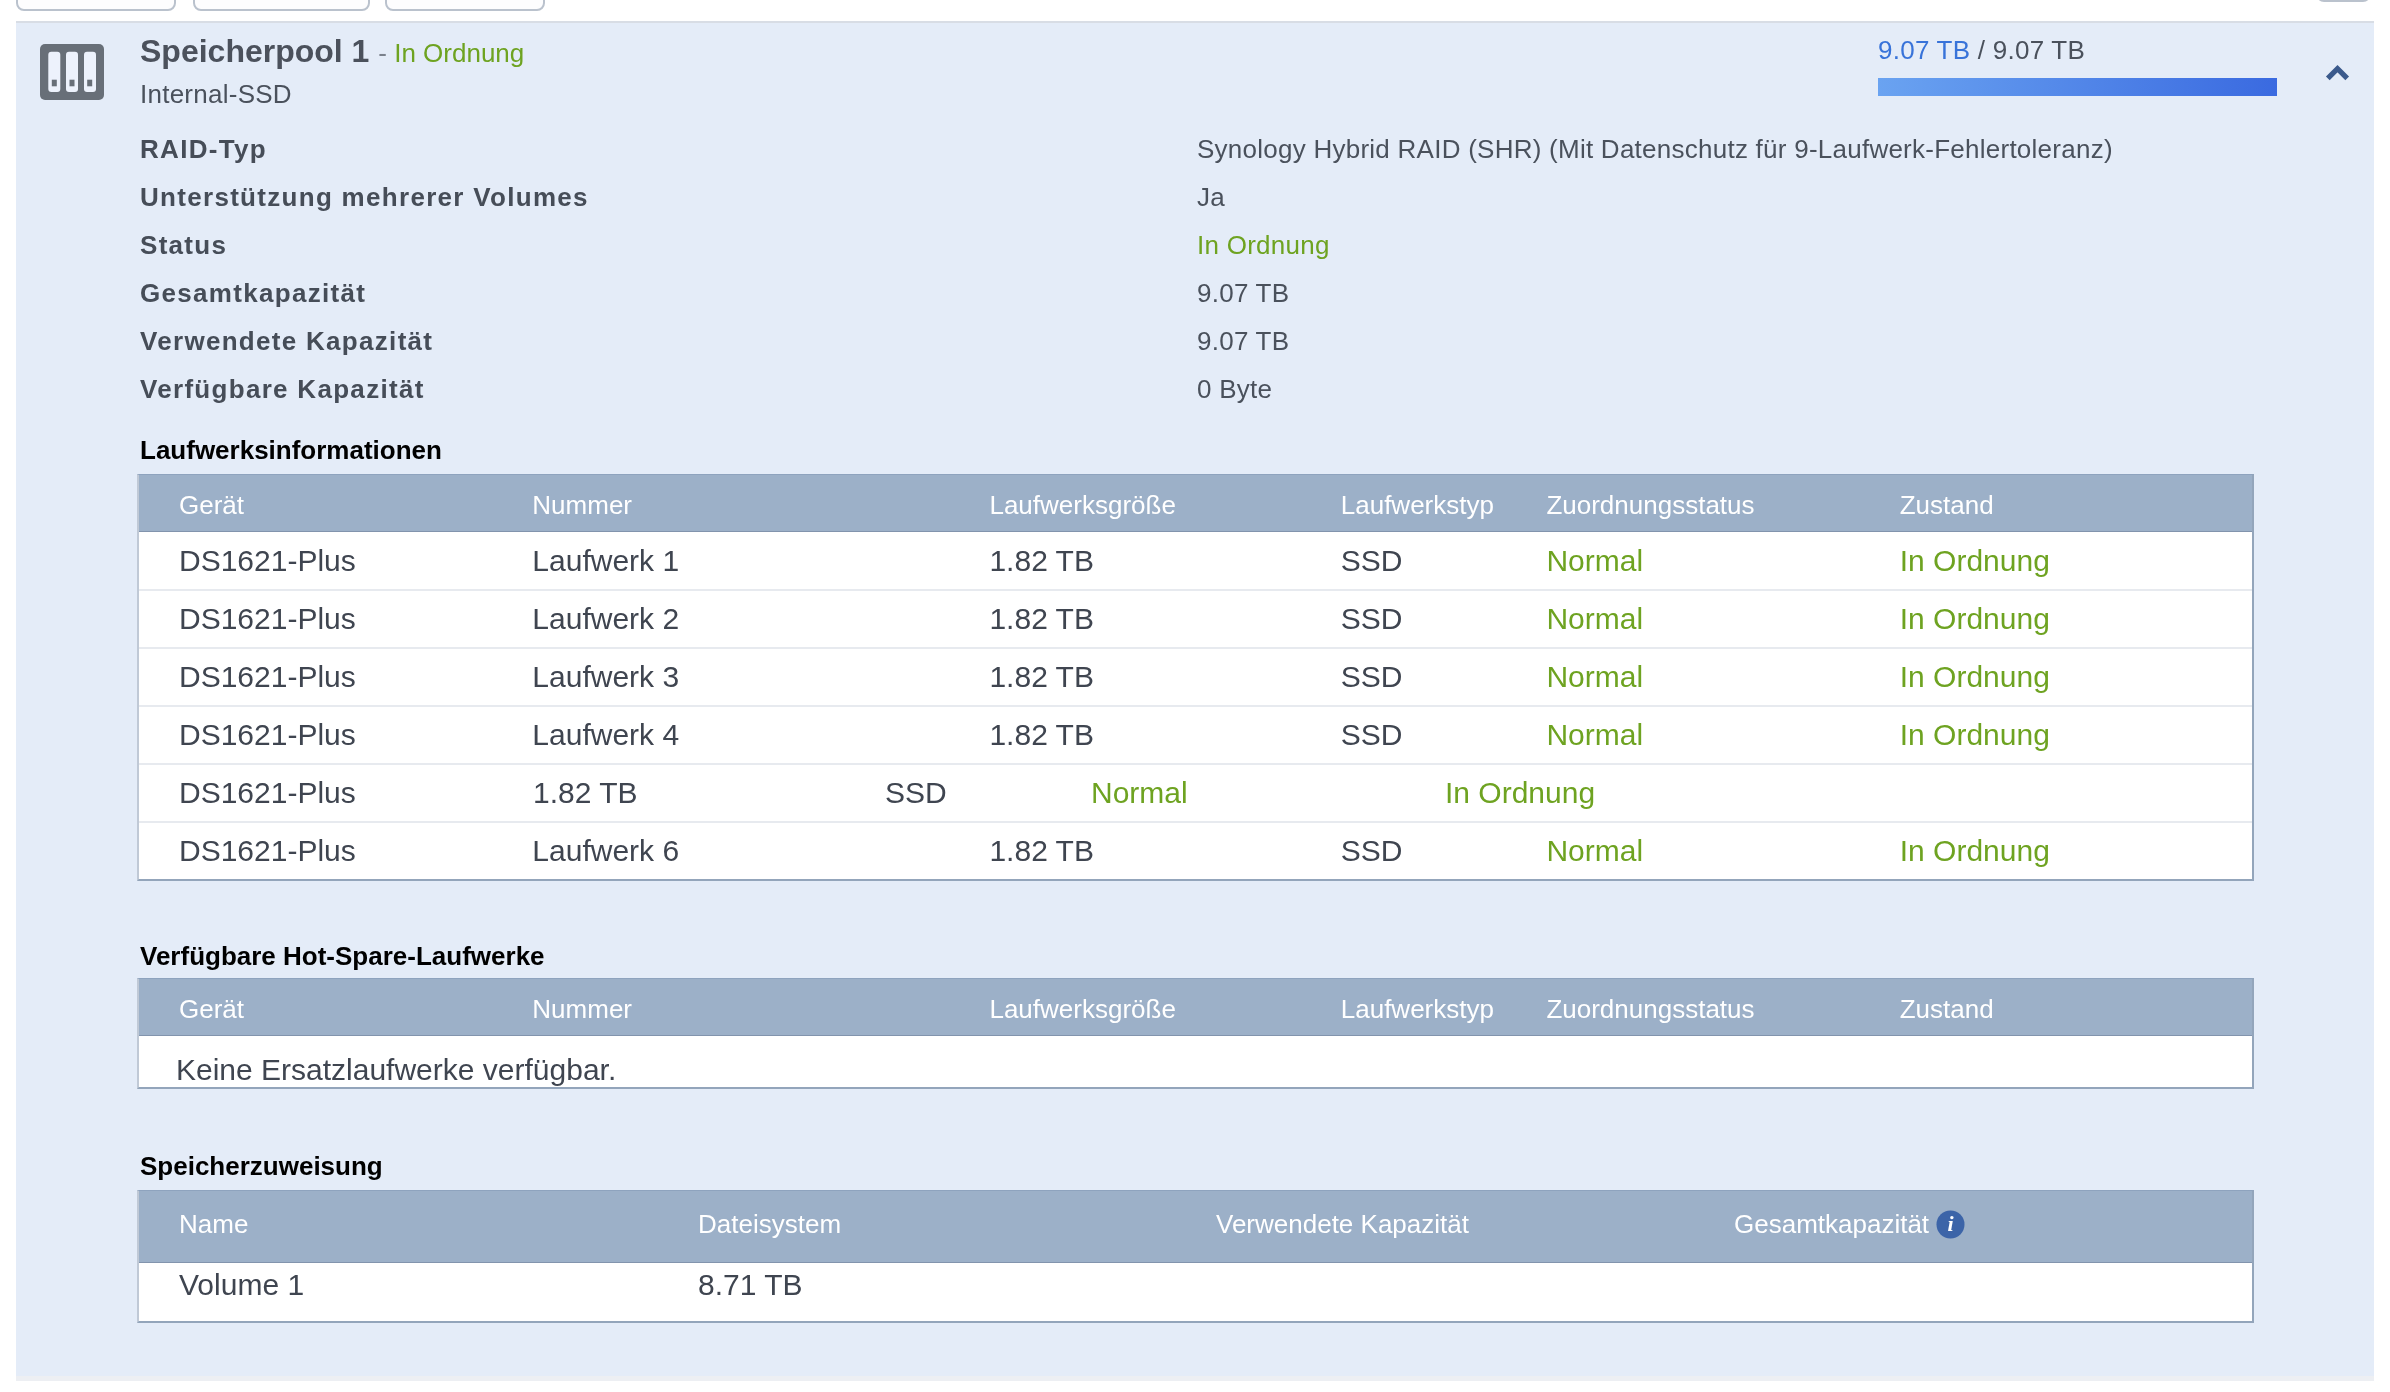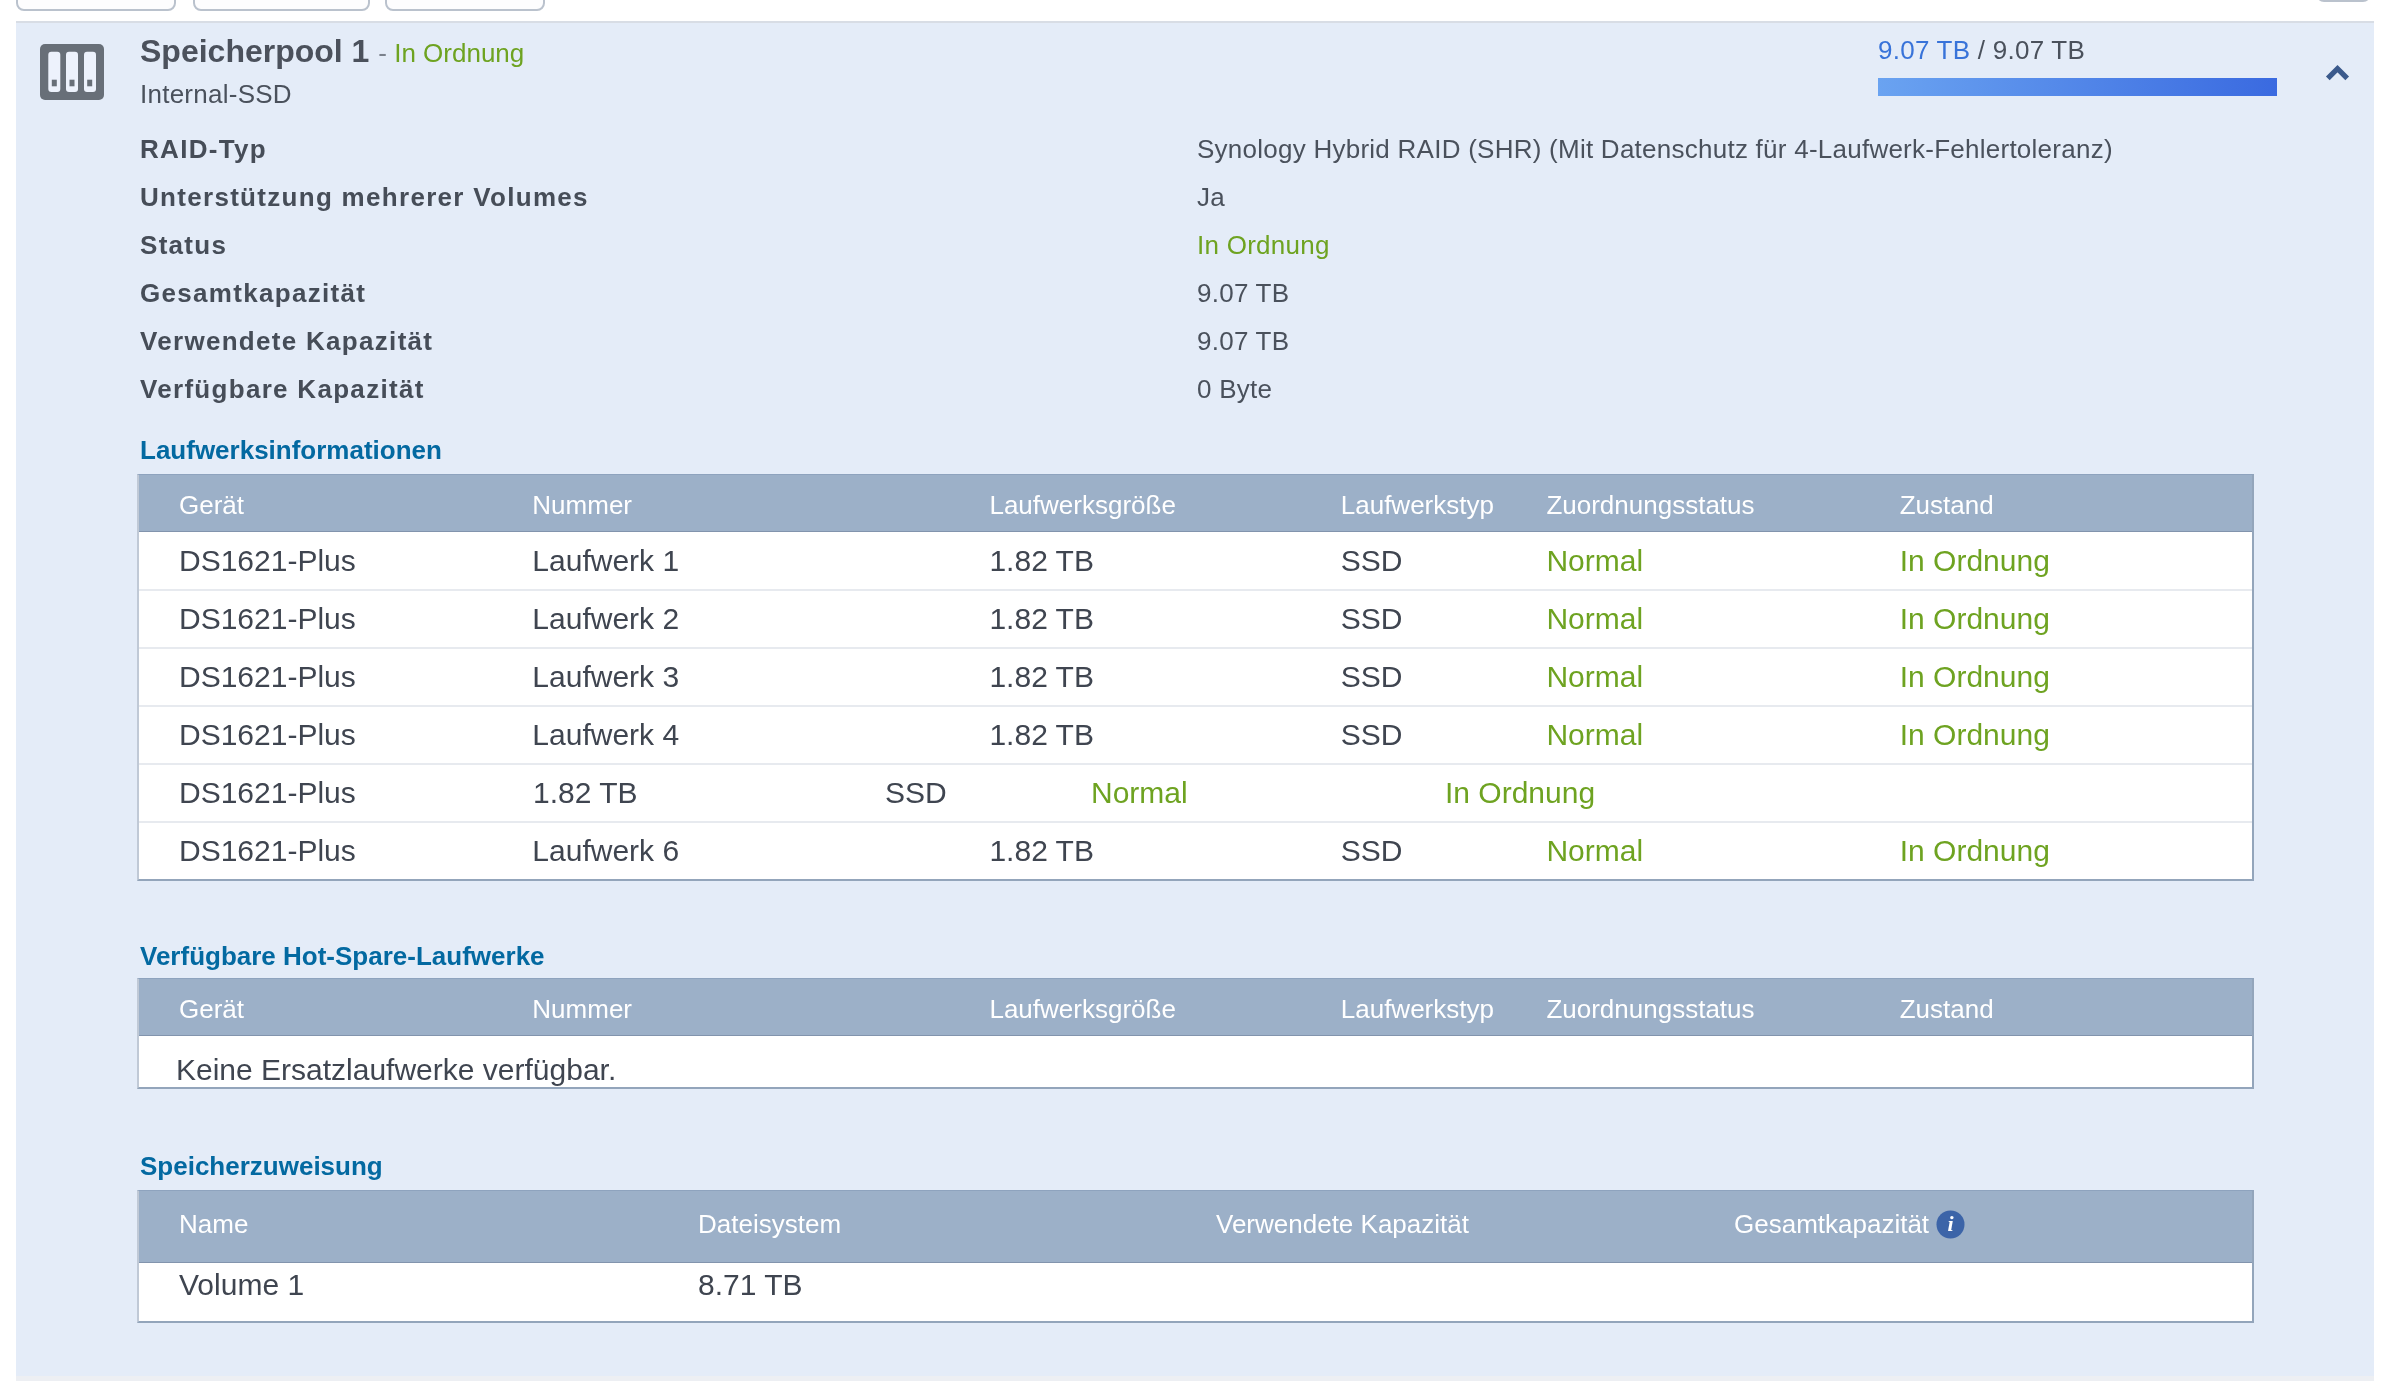--- a/index.html
+++ b/index.html
@@ -4,21 +4,21 @@
 <style>
 * { margin:0; padding:0; box-sizing:border-box; }
 html,body { width:2390px; height:1392px; background:#ffffff; font-family:"Liberation Sans", sans-serif; overflow:hidden; position:relative; }
 .abs { position:absolute; }
 .btn { position:absolute; top:-22px; height:33px; background:#fdfdfe; border:2px solid #bac2cd; border-radius:8px; }
 #panel { position:absolute; left:16px; top:21px; width:2358px; height:1355px; background:#e4ecf8; border-top:2px solid #d8dde5; }
 #panelstrip { position:absolute; left:16px; top:1376px; width:2358px; height:5px; background:#edeff3; }
 .t26 { font-size:26px; line-height:48px; color:#4a515c; white-space:nowrap; letter-spacing:0.25px; }
 .b26 { font-size:26px; line-height:48px; font-weight:bold; color:#464d58; white-space:nowrap; letter-spacing:1.3px; }
 .green { color:#6ea321; }
-.h { position:absolute; font-size:26px; line-height:30px; font-weight:bold; color:#0369a1; white-space:nowrap; }
+.h { position:absolute; font-size:26px; line-height:30px; font-weight:bold; color:#000000; white-space:nowrap; }
 .tbl { position:absolute; background:#ffffff; border-right:2px solid #93a5bb; border-bottom:2px solid #93a5bb; border-left:2px solid #c0c9d6; border-top:1px solid #8ea3be; }
 .thead { background:#9cb0c8; border-bottom:1px solid #8294ad; display:flex; }
 .thead div { color:#ffffff; font-size:26px; white-space:nowrap; overflow:hidden; }
 .trow { display:flex; background:#fff; }
 .trow div { font-size:30px; color:#3f4550; white-space:nowrap; overflow:hidden; }
 .trow div.green { color:#6ea321; }
 .sep { border-top:2px solid #e7eaef; }
 .c1 { width:354px; padding-left:40px; }
 .c2 { width:458px; padding-left:40px; }
 .c3 { width:352px; padding-left:40px; }
@@ -46,21 +46,21 @@
   <rect x="44" y="7.7" width="12" height="40.3" rx="3" fill="#edf2fc"></rect>
   <rect x="11.8" y="35.7" width="5" height="6.6" fill="#686f78"></rect>
   <rect x="29.5" y="35.7" width="5" height="6.6" fill="#686f78"></rect>
   <rect x="47.2" y="35.7" width="5" height="6.6" fill="#686f78"></rect>
 </svg>
 
 <div class="abs" style="left:140px; top:35px; font-size:32px; line-height:32px; font-weight:bold; color:#4b515c; white-space:nowrap;">Speicherpool 1 <span style="font-size:26px; font-weight:normal; color:#7a818c;">- </span><span style="font-size:26px; font-weight:normal;" class="green">In Ordnung</span></div>
 <div class="abs t26" style="left:140px; top:70px;">Internal-SSD</div>
 
 <div class="abs b26" style="left:140px; top:125px;">RAID-Typ</div>
-<div class="abs t26" style="left:1197px; top:125px;">Synology Hybrid RAID (SHR) (Mit Datenschutz für 4-Laufwerk-Fehlertoleranz)</div>
+<div class="abs t26" style="left:1197px; top:125px;">Synology Hybrid RAID (SHR) (Mit Datenschutz für 9-Laufwerk-Fehlertoleranz)</div>
 <div class="abs b26" style="left:140px; top:173px;">Unterstützung mehrerer Volumes</div>
 <div class="abs t26" style="left:1197px; top:173px;">Ja</div>
 <div class="abs b26" style="left:140px; top:221px;">Status</div>
 <div class="abs t26 green" style="left:1197px; top:221px;">In Ordnung</div>
 <div class="abs b26" style="left:140px; top:269px;">Gesamtkapazität</div>
 <div class="abs t26" style="left:1197px; top:269px;">9.07 TB</div>
 <div class="abs b26" style="left:140px; top:317px;">Verwendete Kapazität</div>
 <div class="abs t26" style="left:1197px; top:317px;">9.07 TB</div>
 <div class="abs b26" style="left:140px; top:365px;">Verfügbare Kapazität</div>
 <div class="abs t26" style="left:1197px; top:365px;">0 Byte</div>

